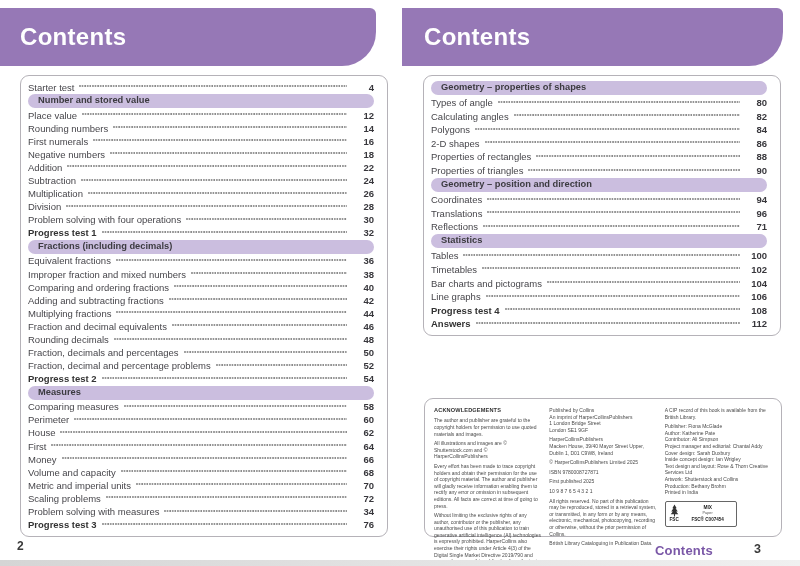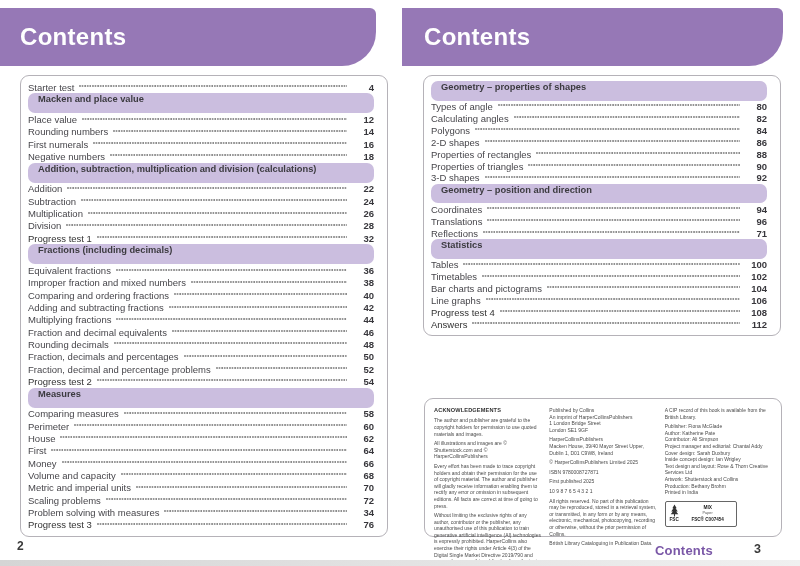--- a/index.html
+++ b/index.html
@@ -19,30 +19,30 @@
   
   .toc-box{
     position:absolute;border:1.2px solid #b5b2b8;border-radius:9px;background:#fff;
     box-sizing:border-box;padding:5px 13px 5px 7px;
     display:flex;flex-direction:column;justify-content:space-between;
   }
   #toc-left{left:20px;top:75px;width:368px;height:462px;}
   #toc-right{left:423px;top:75px;width:358px;height:261px;}
   .toc-row{display:flex;align-items:center;font-size:9.5px;color:#47464b;height:12.2px;}
   .toc-row .lbl{white-space:nowrap;}
-  .toc-row.strong .lbl{font-weight:normal;color:#333;}
+  .toc-row.strong .lbl{font-weight:bold;color:#333;}
   .toc-row .dots{
     flex:1;margin:0 5px 2px 5px;height:2px;
     background-image:radial-gradient(circle at 1px 1px,#8a8a8a .7px,transparent .95px);
     background-size:2.6px 2px;background-repeat:repeat-x;background-position:left bottom;
   }
   .toc-row .pg{font-weight:bold;color:#38373c;min-width:22px;text-align:right;font-size:9.5px;}
   .toc-section{
     background:#cbbedf;border-radius:7px;padding-left:10px;font-weight:bold;font-size:9.3px;
-    color:#3c3b40;height:20px;line-height:12.8px;white-space:nowrap;overflow:hidden;
+    color:#3c3b40;height:14px;line-height:12.8px;white-space:nowrap;overflow:hidden;
   }
   
   .ack-box{
     position:absolute;left:424px;top:398px;width:358px;height:139px;
     border:1.2px solid #b5b2b8;border-radius:9px;box-sizing:border-box;
     padding:8px 9px;display:flex;gap:8px;background:#fff;
     font-size:5px;line-height:1.32;color:#4a4a4a;
   }
   .ack-col{flex:1;min-width:0;}
   .ack-h{font-weight:bold;font-size:5.6px;margin:0 0 3px 0;letter-spacing:.15px;color:#333;}
@@ -76,61 +76,65 @@
 
 <div class="banner" id="banner-left">
   <div class="title">Contents</div>
 </div>
 <div class="toc-box" id="toc-left">
     <div class="toc-row">
       <span class="lbl">Starter test</span>
       <span class="dots"></span>
       <span class="pg">4</span>
     </div>
-    <div class="toc-section">Macken and place value</div>
+    <div class="toc-section">Number and stored value</div>
     <div class="toc-row">
       <span class="lbl">Place value</span>
       <span class="dots"></span>
       <span class="pg">12</span>
     </div>
     <div class="toc-row">
       <span class="lbl">Rounding numbers</span>
       <span class="dots"></span>
       <span class="pg">14</span>
     </div>
     <div class="toc-row">
       <span class="lbl">First numerals</span>
       <span class="dots"></span>
       <span class="pg">16</span>
     </div>
     <div class="toc-row">
       <span class="lbl">Negative numbers</span>
       <span class="dots"></span>
       <span class="pg">18</span>
     </div>
-    <div class="toc-section">Addition, subtraction, multiplication and division (calculations)</div>
     <div class="toc-row">
       <span class="lbl">Addition</span>
       <span class="dots"></span>
       <span class="pg">22</span>
     </div>
     <div class="toc-row">
       <span class="lbl">Subtraction</span>
       <span class="dots"></span>
       <span class="pg">24</span>
     </div>
     <div class="toc-row">
       <span class="lbl">Multiplication</span>
       <span class="dots"></span>
       <span class="pg">26</span>
     </div>
     <div class="toc-row">
       <span class="lbl">Division</span>
       <span class="dots"></span>
       <span class="pg">28</span>
+    </div>
+    <div class="toc-row">
+      <span class="lbl">Problem solving with four operations</span>
+      <span class="dots"></span>
+      <span class="pg">30</span>
     </div>
     <div class="toc-row strong">
       <span class="lbl">Progress test 1</span>
       <span class="dots"></span>
       <span class="pg">32</span>
     </div>
     <div class="toc-section">Fractions (including decimals)</div>
     <div class="toc-row">
       <span class="lbl">Equivalent fractions</span>
       <span class="dots"></span>
@@ -262,25 +266,20 @@
     </div>
     <div class="toc-row">
       <span class="lbl">Properties of rectangles</span>
       <span class="dots"></span>
       <span class="pg">88</span>
     </div>
     <div class="toc-row">
       <span class="lbl">Properties of triangles</span>
       <span class="dots"></span>
       <span class="pg">90</span>
-    </div>
-    <div class="toc-row">
-      <span class="lbl">3-D shapes</span>
-      <span class="dots"></span>
-      <span class="pg">92</span>
     </div>
     <div class="toc-section">Geometry – position and direction</div>
     <div class="toc-row">
       <span class="lbl">Coordinates</span>
       <span class="dots"></span>
       <span class="pg">94</span>
     </div>
     <div class="toc-row">
       <span class="lbl">Translations</span>
       <span class="dots"></span>

